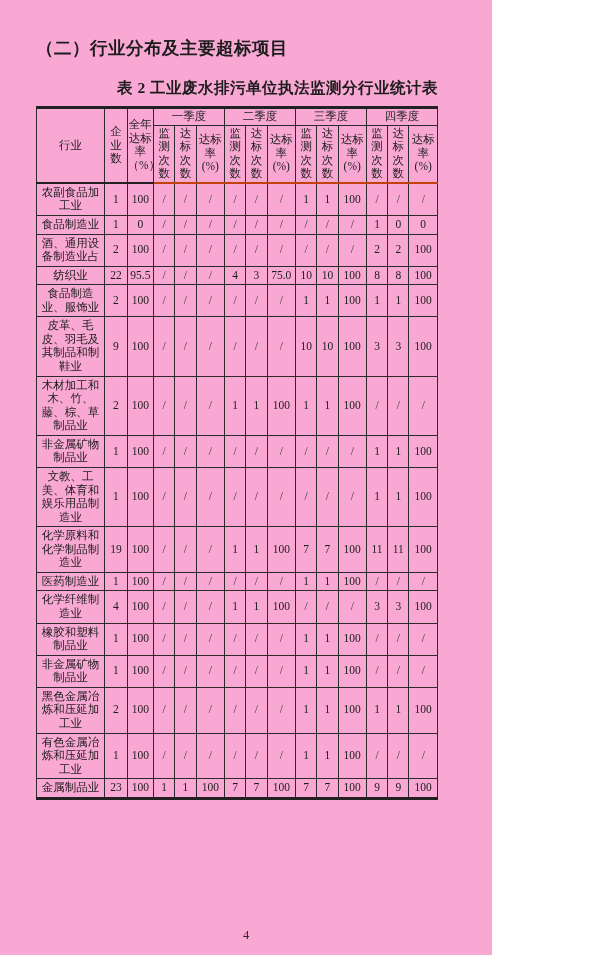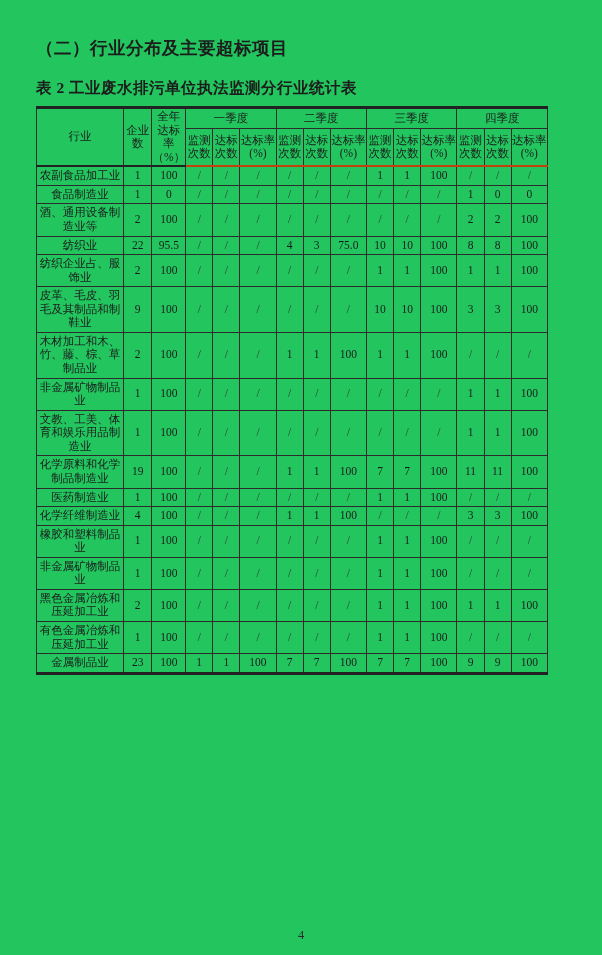--- a/index.html
+++ b/index.html
@@ -3,41 +3,41 @@
 <meta charset="utf-8">
 <style>
   * { margin: 0; padding: 0; box-sizing: border-box; }
   html, body { background: #ffffff; }
   body {
     font-family: "Liberation Serif", "DejaVu Serif", serif;
     color: #1c1c1c;
   }
   .page {
     position: relative;
-    width: 602px;
+    width: 492px;
     height: 955px;
-    background: #22c55e;
+    background: #f9a8d4;
     padding: 36px 54px 0 36px;
     overflow: hidden;
   }
   .section-heading {
     font-size: 17.5px;
     font-weight: bold;
     letter-spacing: 0.5px;
     margin-bottom: 18px;
   }
   .body-paragraph {
     font-size: 17px;
     line-height: 38px;
     text-align: justify;
     text-indent: 2em;
     letter-spacing: 0.3px;
   }
   .table-title {
-    text-align: left;
+    text-align: right;
     font-weight: bold;
     font-size: 15.5px;
     margin-top: 0;
     margin-bottom: 7px;
     letter-spacing: 0.5px;
   }
   table.stat-table {
     width: 100%;
     border-collapse: collapse;
     table-layout: fixed;
@@ -155,21 +155,21 @@
           <td class="slash">/</td>
           <td class="slash">/</td>
           <td class="slash">/</td>
           <td class="slash">/</td>
           <td class="slash">/</td>
           <td>1</td>
           <td>0</td>
           <td>0</td>
         </tr>
         <tr>
-    <td class="industry-cell">酒、通用设备制造业等</td>
+    <td class="industry-cell">酒、通用设备制造业占</td>
   <td>2</td>
           <td>100</td>
           <td class="slash">/</td>
           <td class="slash">/</td>
           <td class="slash">/</td>
           <td class="slash">/</td>
           <td class="slash">/</td>
           <td class="slash">/</td>
           <td class="slash">/</td>
           <td class="slash">/</td>
@@ -189,21 +189,21 @@
           <td>3</td>
           <td>75.0</td>
           <td>10</td>
           <td>10</td>
           <td>100</td>
           <td>8</td>
           <td>8</td>
           <td>100</td>
         </tr>
         <tr>
-    <td class="industry-cell">纺织企业占、服饰业</td>
+    <td class="industry-cell">食品制造业、服饰业</td>
   <td>2</td>
           <td>100</td>
           <td class="slash">/</td>
           <td class="slash">/</td>
           <td class="slash">/</td>
           <td class="slash">/</td>
           <td class="slash">/</td>
           <td class="slash">/</td>
           <td>1</td>
           <td>1</td>

